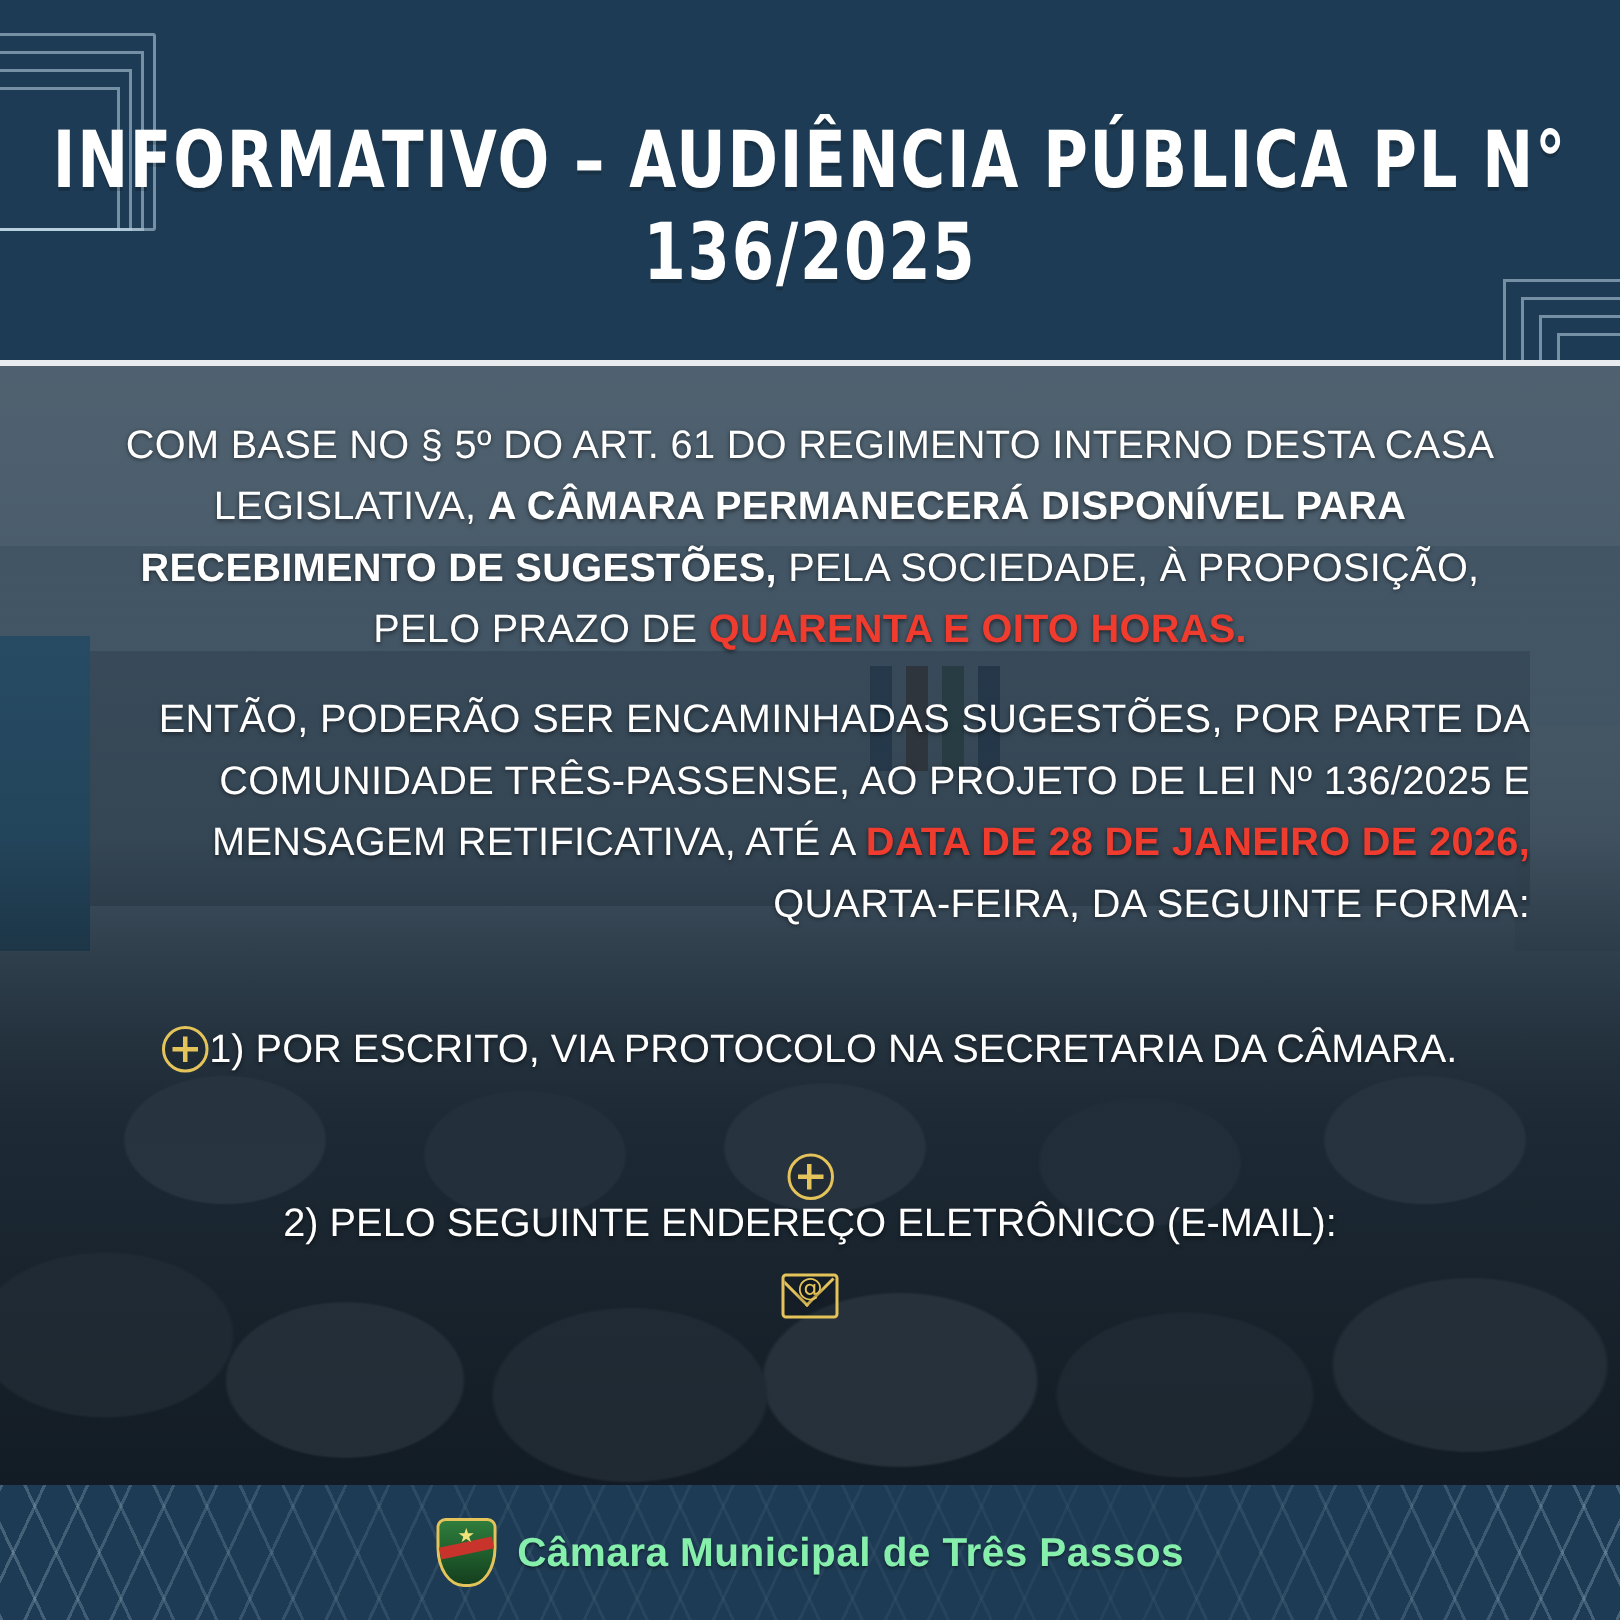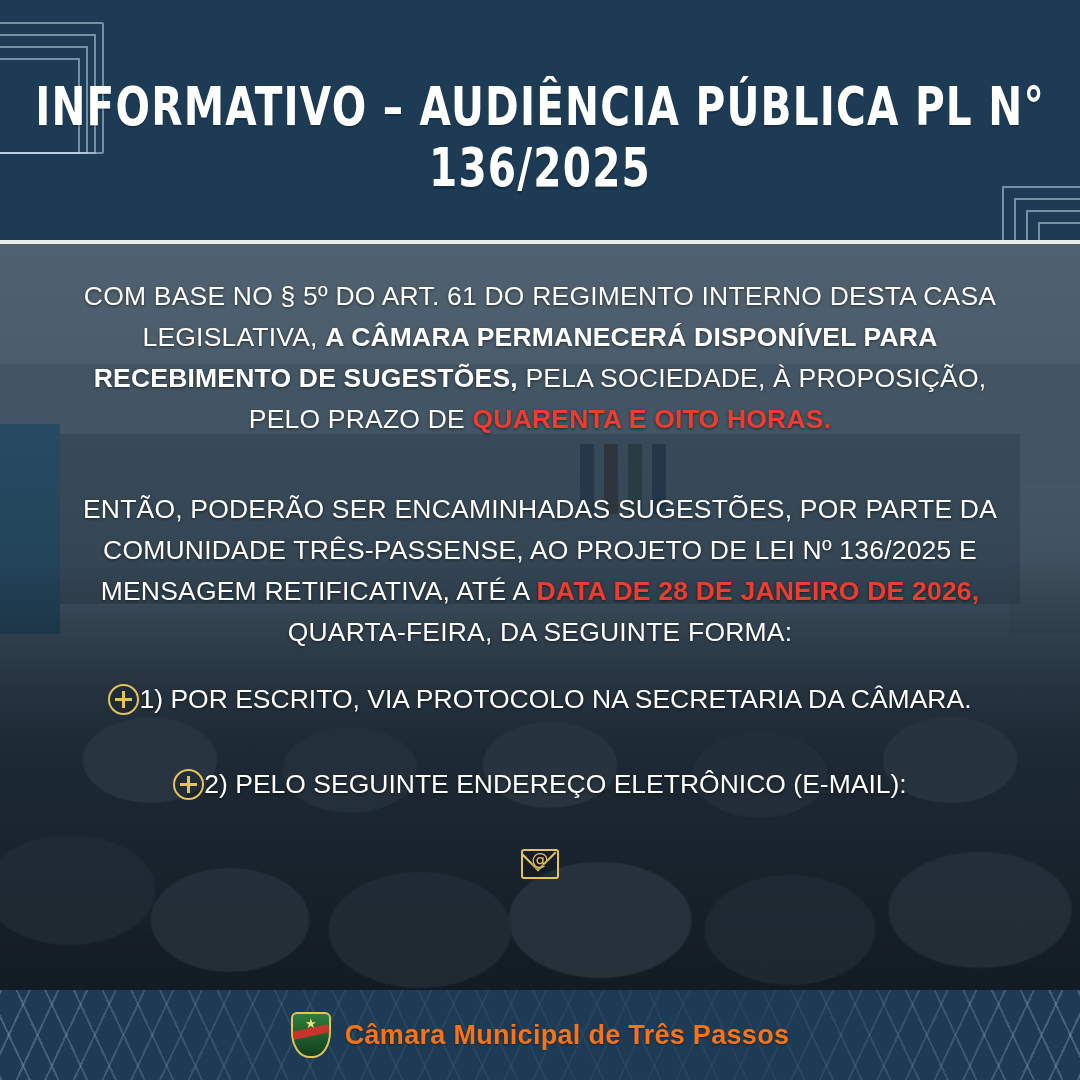--- a/index.html
+++ b/index.html
@@ -150,37 +150,37 @@
     left: 60px;
     width: 960px;
     text-align: center;
     font-size: 26.5px;
     line-height: 41px;
     letter-spacing: .2px;
     text-transform: uppercase;
     text-shadow: 0 1px 3px rgba(0,0,0,.55);
   }
   .p1 { top: 32px; }
-  .p2 { top: 245px; }
+  .p2 { top: 215px; text-align: right; }
   .bold { font-weight: bold; }
   .red  { color: #f03c2e; font-weight: bold; }
 
   .bullet-row {
     position: absolute;
     left: 60px;
     width: 960px;
     display: flex;
     align-items: center;
     justify-content: center;
     font-size: 26.5px;
     text-transform: uppercase;
     text-shadow: 0 1px 3px rgba(0,0,0,.55);
   }
   .b1 { top: 440px; }
-  .b2 { top: 525px; }
+  .b2 { top: 525px; flex-direction: column; }
 
   .ico-plus {
     width: 27px; height: 27px; flex: 0 0 auto;
     border: 2px solid #e3c35a;
     border-radius: 50%;
     position: relative;
     background: rgba(0,0,0,.12);
   }
   .ico-plus::before, .ico-plus::after {
     content: "";
@@ -265,21 +265,21 @@
   .crest .band {
     position: absolute; left: 2px; right: 2px; top: 16px; height: 8px;
     background: #c8342b;
     transform: rotate(-12deg);
   }
   .crest .star {
     position: absolute; left: 50%; top: 5px; transform: translateX(-50%);
     color: #f2e27a; font-size: 13px; line-height: 13px;
   }
   .footer-title {
-    color: #f97316;
+    color: #86efac;
     font-size: 27px;
     font-weight: bold;
     letter-spacing: .3px;
     text-shadow: 0 1px 2px rgba(0,0,0,.4);
   }
 </style>
 </head>
 <body>
 
 <div id="poster">

